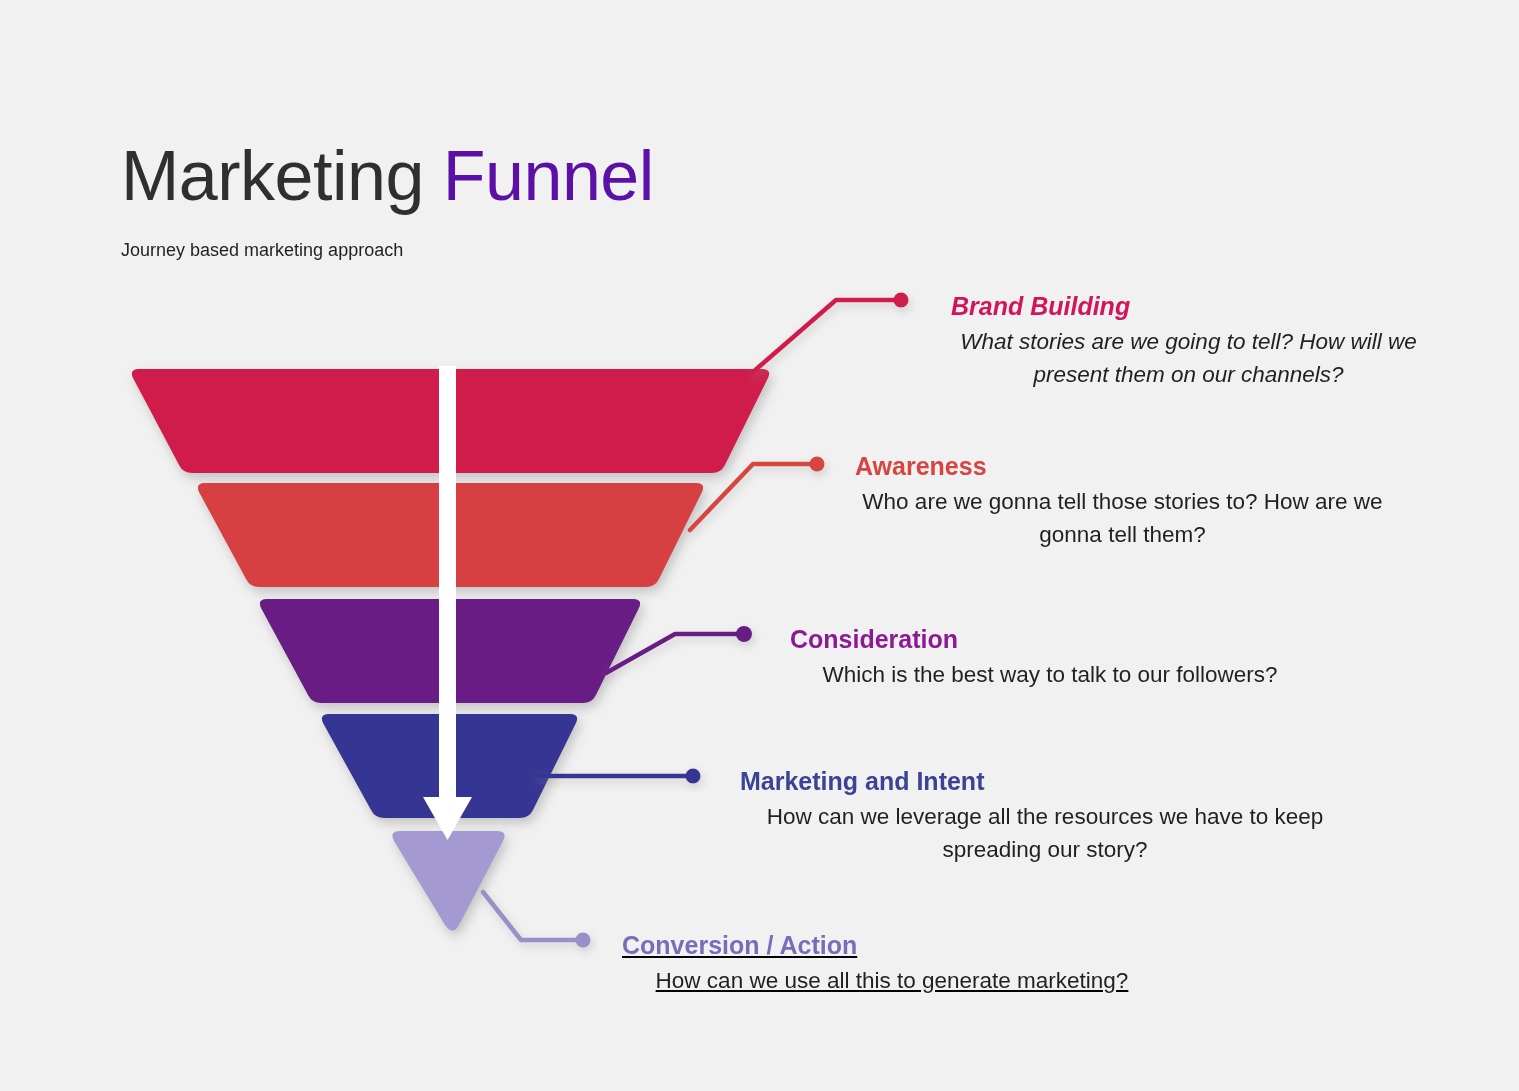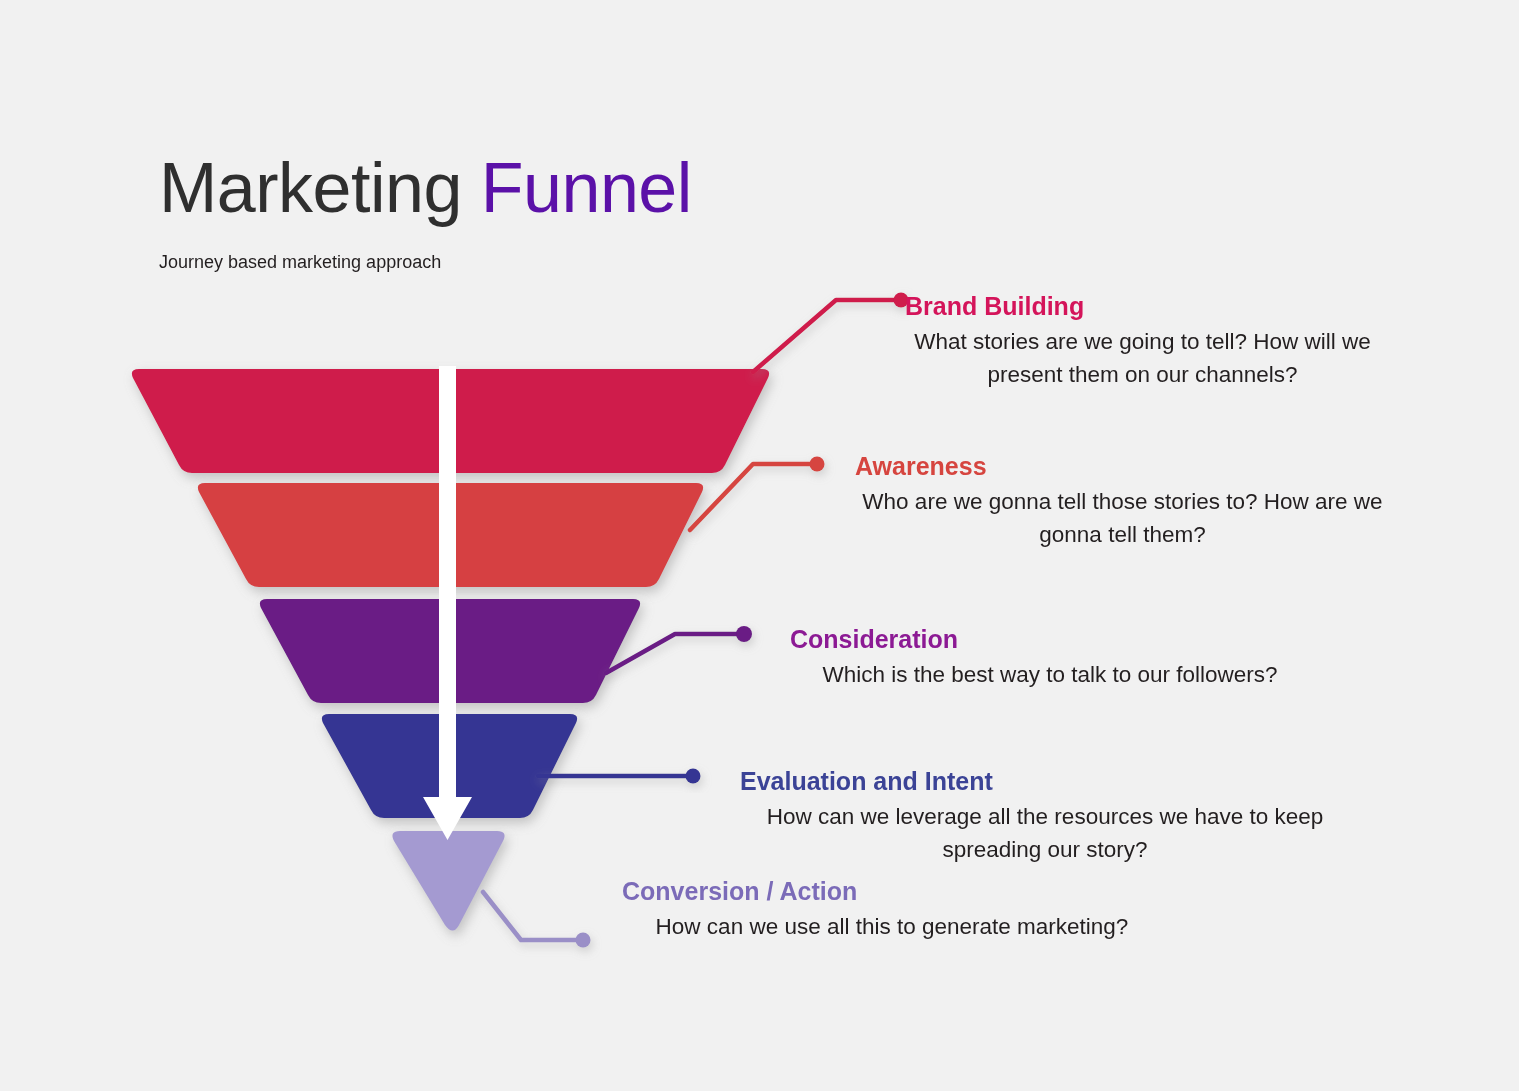--- a/index.html
+++ b/index.html
@@ -21,23 +21,22 @@
     top: 0;
     width: 1519px;
     height: 1091px;
     background: #f1f1f1;
   }
 
   
   #header {
     position: absolute;
     left: 121px;
-    top: 148px;
+    top: 136px;
     width: 800px;
-    margin-left: 38px;
   }
   #title {
     font-size: 70px;
     line-height: 80px;
     font-weight: 400;
     letter-spacing: -0.5px;
     white-space: nowrap;
     margin: 0;
   }
   #title .t-main { color: #2f2f2f; }
@@ -76,25 +75,25 @@
   .callout-desc {
     font-size: 22.5px;
     line-height: 33px;
     color: #231f20;
     margin: 0;
     padding-top: 4px;
     font-weight: 400;
     text-align: center;
   }
 
-  #callout-0 { left: 905px; top: 291px; width: 475px; }
+  #callout-0 { left: 951px; top: 291px; width: 475px; font-style: italic; }
   #callout-1 { left: 855px; top: 451px; width: 535px; }
   #callout-2 { left: 790px; top: 624px; width: 520px; }
   #callout-3 { left: 740px; top: 766px; width: 610px; }
-  #callout-4 { left: 622px; top: 876px; width: 540px; }
+  #callout-4 { left: 622px; top: 930px; width: 540px; text-decoration: underline; }
 </style>
 </head>
 <body>
 
 <div id="stage">
 
   <div id="header">
     <h1 id="title"><span class="t-main">Marketing</span> <span class="t-accent">Funnel</span></h1>
     <p id="subtitle">Journey based marketing approach</p>
   </div>
@@ -168,21 +167,21 @@
     <p class="callout-title" style="color:#d6453f;">Awareness</p>
     <p class="callout-desc">Who are we gonna tell those stories to? How are we gonna tell them?</p>
   </div>
 
   <div class="callout" id="callout-2">
     <p class="callout-title" style="color:#8c1a94;">Consideration</p>
     <p class="callout-desc">Which is the best way to talk to our followers?</p>
   </div>
 
   <div class="callout" id="callout-3">
-    <p class="callout-title" style="color:#3b4396;">Evaluation and Intent</p>
+    <p class="callout-title" style="color:#3b4396;">Marketing and Intent</p>
     <p class="callout-desc">How can we leverage all the resources we have to keep spreading our story?</p>
   </div>
 
   <div class="callout" id="callout-4">
     <p class="callout-title" style="color:#7b6bb8;">Conversion / Action</p>
     <p class="callout-desc">How can we use all this to generate marketing?</p>
   </div>
 
 </div>
 

